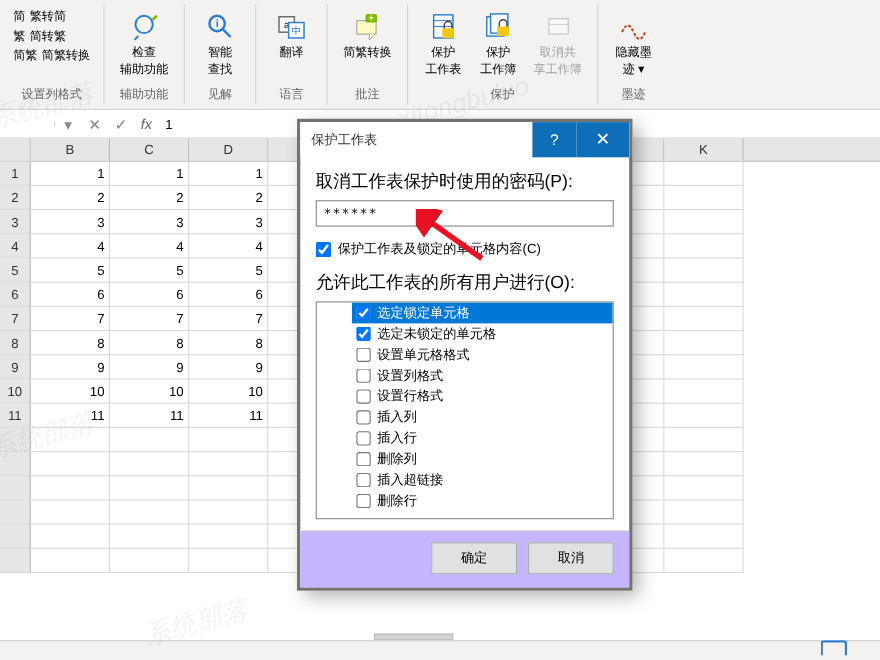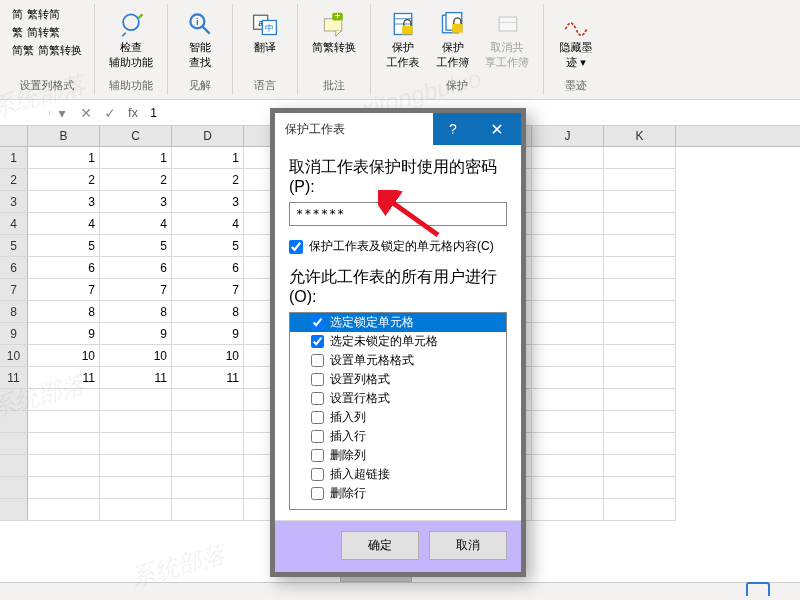--- a/index.html
+++ b/index.html
@@ -87,21 +87,21 @@
     .name-box {
       width: 50px;
       border-right: 1px solid #d4d4d4;
       padding: 2px 6px;
       font-size: 12px;
     }
     .fb-btn {
       width: 24px; text-align: center; color: #888;
       font-size: 14px; cursor: pointer;
     }
-    .fx { color: #666; font-size: 13px; margin: 0 6px; }
+    .fx { font-style: italic; color: #666; font-size: 13px; margin: 0 6px; }
     .formula-input { flex: 1; border: none; padding: 2px 6px; font-size: 12px; outline: none; }
     
     .sheet {
       position: relative;
     }
     .col-headers {
       display: flex;
       background: #e6e6e6;
       border-bottom: 1px solid #bdbdbd;
     }
@@ -120,23 +120,23 @@
     }
     .cell {
       width: 72px; height: 22px; border-right: 1px solid #d9d9d9;
       border-bottom: 1px solid #d9d9d9; padding: 0 4px; text-align: right;
       font-size: 12px; line-height: 22px;
     }
     
     .dialog {
       position: absolute;
       left: 270px; top: 108px;
-      width: 256px;
+      width: 305px;
       background: #fff;
-      border: 5px solid #737373;
+      border: 3px solid #737373;
       box-shadow: 6px 6px 16px rgba(0,0,0,0.3);
       z-index: 100;
     }
     .dlg-title {
       background: #fff;
       display: flex;
       align-items: center;
       height: 32px;
       padding-left: 10px;
       font-size: 12px;
@@ -158,21 +158,21 @@
       font-size: 12px; font-family: monospace; letter-spacing: 1px;
       margin-bottom: 12px;
     }
     .dlg-check { display: flex; align-items: center; gap: 6px; margin-bottom: 12px; font-size: 12px; }
     .dlg-check input { width: 14px; height: 14px; }
     .listbox {
       border: 1px solid #888; height: 198px; overflow-y: scroll;
       background: #fff;
     }
     .li {
-      display: flex; align-items: center; gap: 6px; padding: 1px 21px; font-size: 12px;
+      display: flex; align-items: center; gap: 6px; padding: 1px 4px; font-size: 12px; margin-left: 32px;
     }
     .li input { width: 13px; height: 13px; }
     .li.selected { background: #0078d7; color: #fff; }
     .dlg-footer {
       display: flex; justify-content: flex-end; gap: 10px;
       padding: 10px 14px 12px; background: #c4b5fd; border-top: 1px solid #ddd;
     }
     .dlg-btn {
       min-width: 78px; padding: 5px 10px; border: 1px solid #adadad;
       background: #e1e1e1; font-size: 12px; cursor: pointer; text-align: center;

